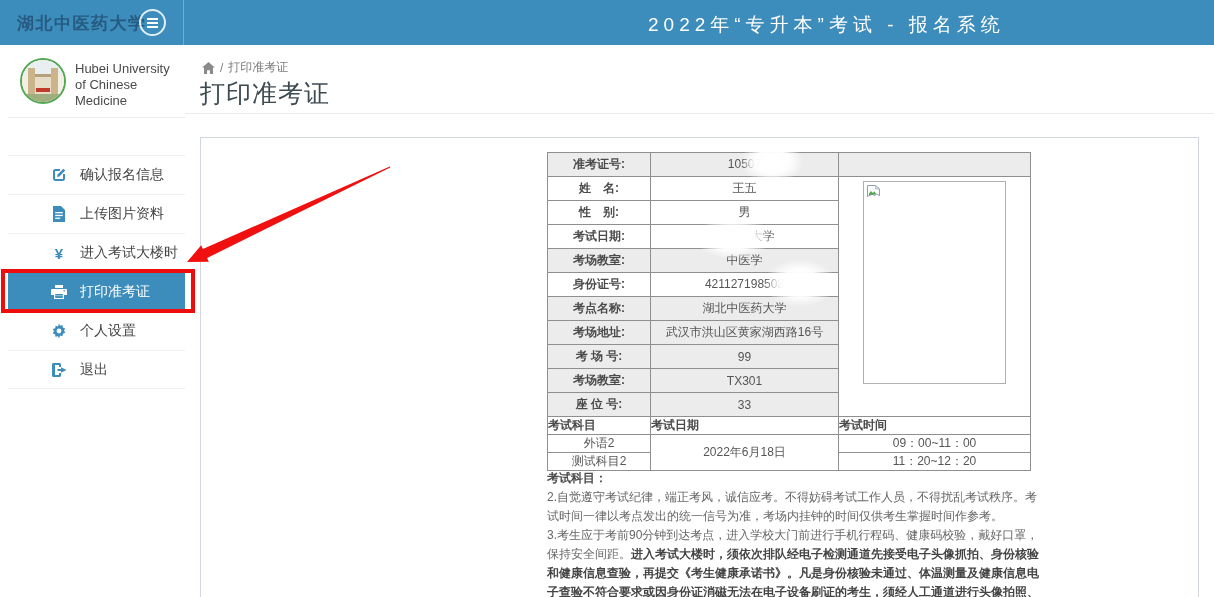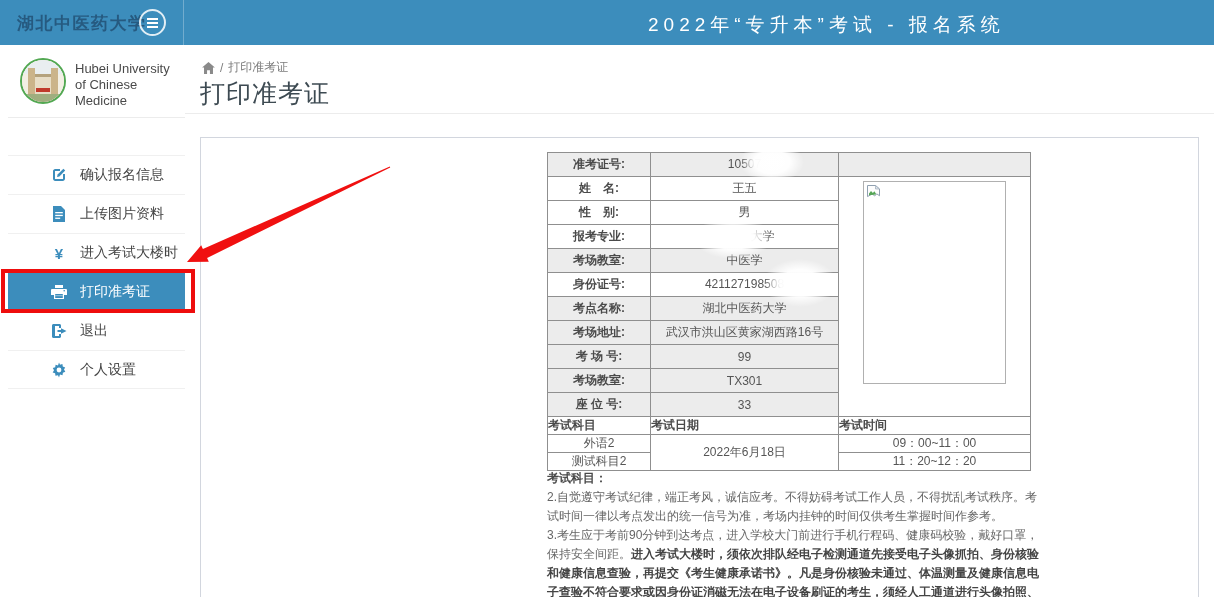--- a/index.html
+++ b/index.html
@@ -130,35 +130,35 @@
             <path fill="#ffffff" d="M1.2 4h13.6c.7 0 1.2.5 1.2 1.2V10h-3v4H3v-4H0V5.2C0 4.5.5 4 1.2 4z"></path>
             <rect x="4.2" y="9" width="7.6" height="4" fill="#3c8dbc"></rect>
             <rect x="4.2" y="10.2" width="7.6" height="1" fill="#ffffff" opacity=".5"></rect>
             <circle cx="13.2" cy="5.8" r=".8" fill="#3c8dbc"></circle>
           </svg>
         </span>
         <span class="mi-label">打印准考证</span>
       </div>
       <div class="menu-item">
         <span class="mi-icon">
+          <svg width="16" height="16" viewBox="0 0 16 16">
+            <path fill="#3c8dbc" d="M8 .5l1 2.3 2.4-.7.4 2.5 2.4.8-1.2 2.2 1.3 2.2-2.4.9-.4 2.5-2.5-.6L8 15.5l-1-2.3-2.5.6-.4-2.5-2.4-.9L3 8.2 1.8 6l2.4-.8.4-2.5 2.4.7z"></path>
+            <circle cx="8" cy="8" r="2.4" fill="#fff"></circle>
+          </svg>
+        </span>
+        <span class="mi-label">个人设置</span>
+      </div>
+      <div class="menu-item">
+        <span class="mi-icon">
           <svg width="16" height="14" viewBox="0 0 16 14">
             <path fill="#3c8dbc" d="M2.5 0h6C9.3 0 10 .7 10 1.5V4H8V2H4v10h4v-2h2v2.5c0 .8-.7 1.5-1.5 1.5h-6C1.7 14 1 13.3 1 12.5v-11C1 .7 1.7 0 2.5 0z"></path>
             <path fill="#3c8dbc" d="M10 4.2L15.5 7 10 9.8V8H6.5V6H10z"></path>
           </svg>
         </span>
         <span class="mi-label">退出</span>
-      </div>
-      <div class="menu-item">
-        <span class="mi-icon">
-          <svg width="16" height="16" viewBox="0 0 16 16">
-            <path fill="#3c8dbc" d="M8 .5l1 2.3 2.4-.7.4 2.5 2.4.8-1.2 2.2 1.3 2.2-2.4.9-.4 2.5-2.5-.6L8 15.5l-1-2.3-2.5.6-.4-2.5-2.4-.9L3 8.2 1.8 6l2.4-.8.4-2.5 2.4.7z"></path>
-            <circle cx="8" cy="8" r="2.4" fill="#fff"></circle>
-          </svg>
-        </span>
-        <span class="mi-label">个人设置</span>
       </div>
     </div>
 </div>
 
 <div class="main">
   <div class="breadcrumb">
     <svg width="13" height="12" viewBox="0 0 16 15">
         <path fill="#8a8a8a" d="M8 0l8 7h-2.4v8H9.8v-4.6H6.2V15H2.4V7H0z"></path>
       </svg>
     <span>/</span>
@@ -192,21 +192,21 @@
   <path d="M8.5.5L12.5 4h-4z" fill="#dfe6ec" stroke="#90a0b0" stroke-width=".6"></path>
                   </svg>
                 </div>
               </td>
             </tr>
             <tr>
               <td class="lbl">性　别:</td>
               <td class="val">男</td>
             </tr>
             <tr>
-              <td class="lbl">报考专业:</td>
+              <td class="lbl">考试日期:</td>
               <td class="val">　　　大学</td>
             </tr>
             <tr class="shaded">
               <td class="lbl">考场教室:</td>
               <td class="val">中医学</td>
             </tr>
             <tr>
               <td class="lbl">身份证号:</td>
               <td class="val">421127198508　　</td>
             </tr>

